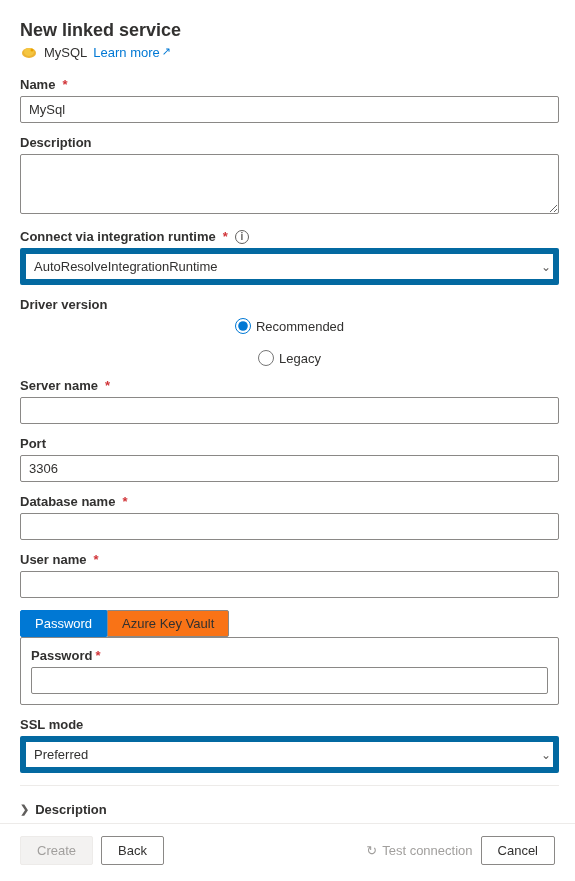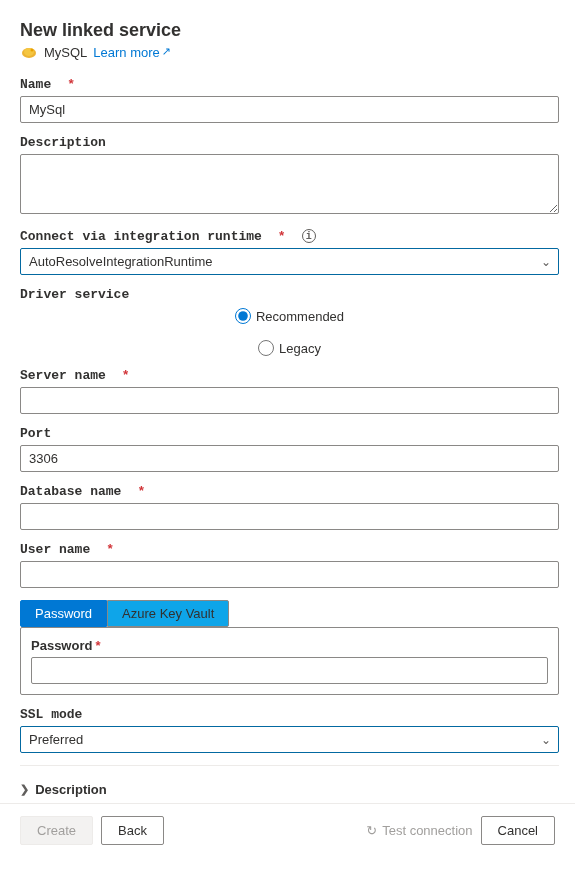--- a/index.html
+++ b/index.html
@@ -42,22 +42,22 @@
     }
     .field-group {
       margin-bottom: 12px;
     }
     .field-label {
       font-size: 13px;
       font-weight: 600;
       color: #323130;
       margin-bottom: 4px;
       display: flex;
-      gap: 16px;
-      font-family: Liberation Mono, monospace;
+      align-items: center;
+      gap: 7px;
     }
     .required {
       color: #d13438;
     }
     .info-icon {
       display: inline-flex;
       align-items: center;
       justify-content: center;
       width: 14px;
       height: 14px;
@@ -79,21 +79,21 @@
     }
     textarea {
       height: 60px;
       resize: vertical;
     }
     .select-wrapper {
       position: relative;
     }
     .select-wrapper select {
       width: 100%;
-      border: 1px solid #0369a1;
+      border: 6px solid #0369a1;
       border-radius: 2px;
       padding: 5px 28px 5px 8px;
       font-size: 13px;
       font-family: 'Segoe UI', sans-serif;
       color: #323130;
       appearance: none;
       background: #fff;
       outline: none;
       cursor: pointer;
     }
@@ -134,21 +134,21 @@
       display: flex;
       align-items: center;
       gap: 0;
       margin-bottom: 0;
     }
     .tab-btn {
       padding: 5px 14px;
       font-size: 13px;
       cursor: pointer;
       border: 1px solid #8a8886;
-      background: #0ea5e9;
+      background: #f97316;
       color: #323130;
       font-family: 'Segoe UI', sans-serif;
     }
     .tab-btn.active {
       background: #0078d4;
       color: #fff;
       border-color: #0078d4;
     }
     .tab-btn:first-child {
       border-radius: 2px 0 0 2px;
@@ -303,21 +303,21 @@
     </div>
     <div class="select-wrapper">
       <select>
         <option>AutoResolveIntegrationRuntime</option>
       </select>
       <span class="select-chevron">⌄</span>
     </div>
   </div>
 
   <div class="field-group driver-section">
-    <div class="field-label">Driver service</div>
+    <div class="field-label">Driver version</div>
     <div class="radio-group">
       <label class="radio-label">
         <input type="radio" name="driver" checked="" style="">
         <span>Recommended</span>
       </label>
       <label class="radio-label">
         <input type="radio" name="driver" style="">
         <span>Legacy</span>
       </label>
     </div>

